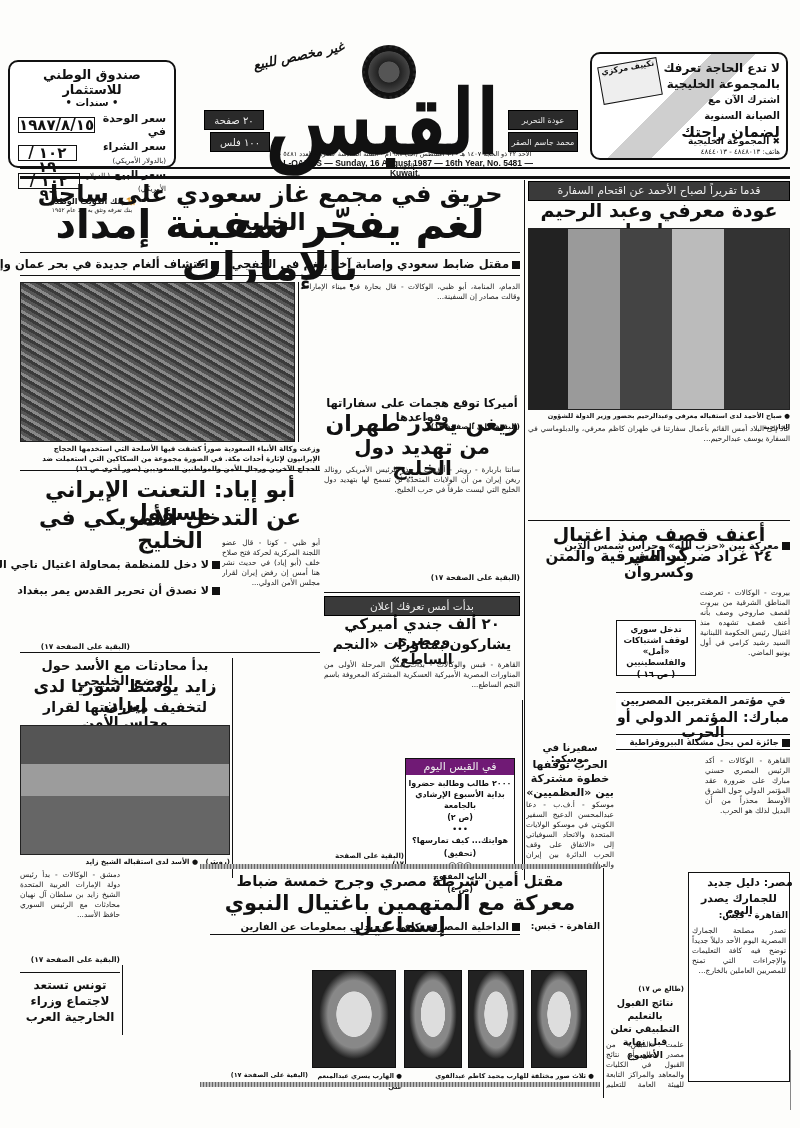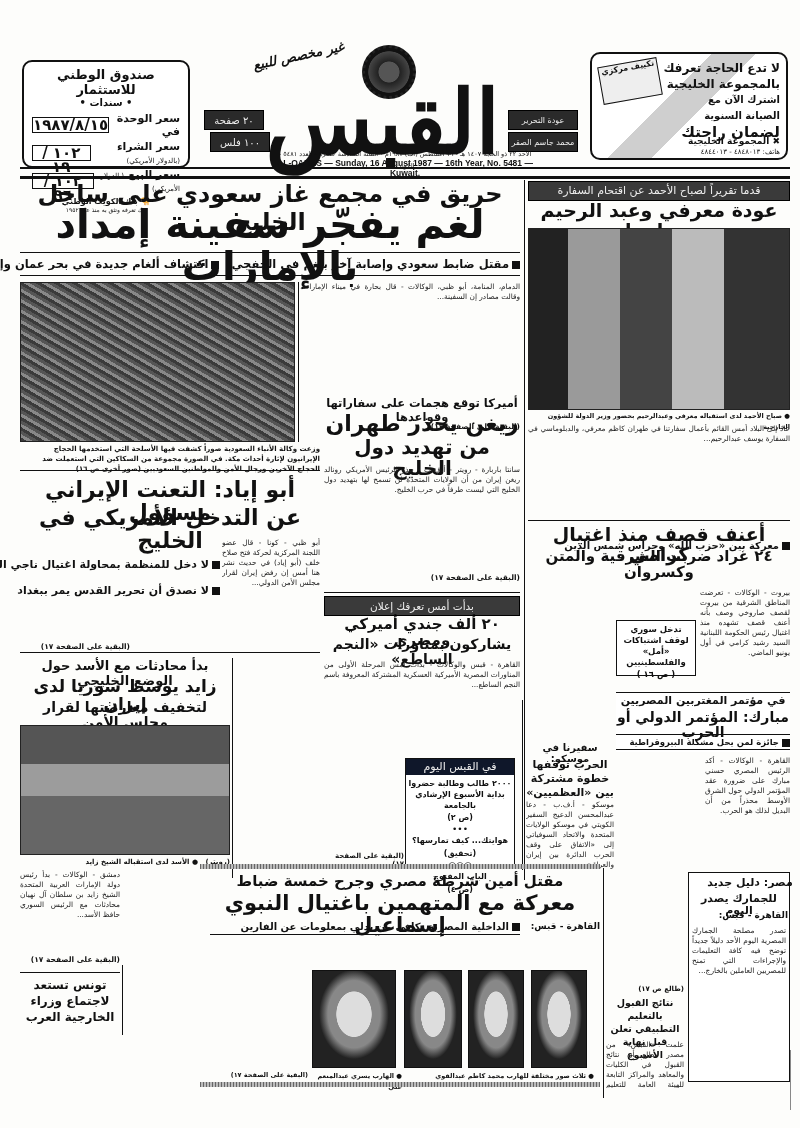--- a/index.html
+++ b/index.html
@@ -43,30 +43,30 @@
 
   .txt { font-size: 7.4px; line-height: 10px; text-align: justify; color: #222; overflow: hidden; }
   .cont { font-size: 8px; font-weight: bold; }
   .caption { font-size: 8px; line-height: 11px; font-weight: bold; }
 
   .photo { background: repeating-linear-gradient(45deg, #6a6a6a 0 2px, #8a8a8a 2px 4px); border: 1px solid #222; }
   .photo-dark { background: radial-gradient(circle at 60% 40%, #bbb 0, #777 35%, #333 70%); }
   .face { background: radial-gradient(ellipse at 50% 45%, #ddd 0 30%, #888 31% 45%, #222 60%); border: 1px solid #111; }
 
   .boxed { border: 1.5px solid #111; background: #fff; }
-  .teaser-head { background: #0f172a; color: #eee; font-size: 11px; text-align: center; line-height: 16px; }
+  .teaser-head { background: #701a75; color: #eee; font-size: 11px; text-align: center; line-height: 16px; }
   .teaser-item { font-size: 9.5px; font-weight: bold; text-align: center; line-height: 13px; }
   .sep-dots { font-size: 9px; text-align: center; }
 
   .hatch { background: repeating-linear-gradient(90deg, #666 0 1px, #bbb 1px 3px); }
 </style>
 </head>
 <body>
 
-<div class="abs fund-box" style="left:22px;top:60px;width:168px;height:108px;">
+<div class="abs fund-box" style="left:8px;top:60px;width:168px;height:108px;">
   <div class="fund-title">صندوق الوطني للاستثمار</div>
   <div class="fund-sub">• سندات •</div>
   <div class="fund-row">
     <span class="fund-label">سعر الوحدة في</span>
     <span class="fund-val">١٩٨٧/٨/١٥</span>
   </div>
   <div class="fund-row">
     <span class="fund-label"><span>سعر الشراء</span> <small>(بالدولار الأمريكي)</small></span>
     <span class="fund-val">١٠٢ / ١٩</span>
   </div>

